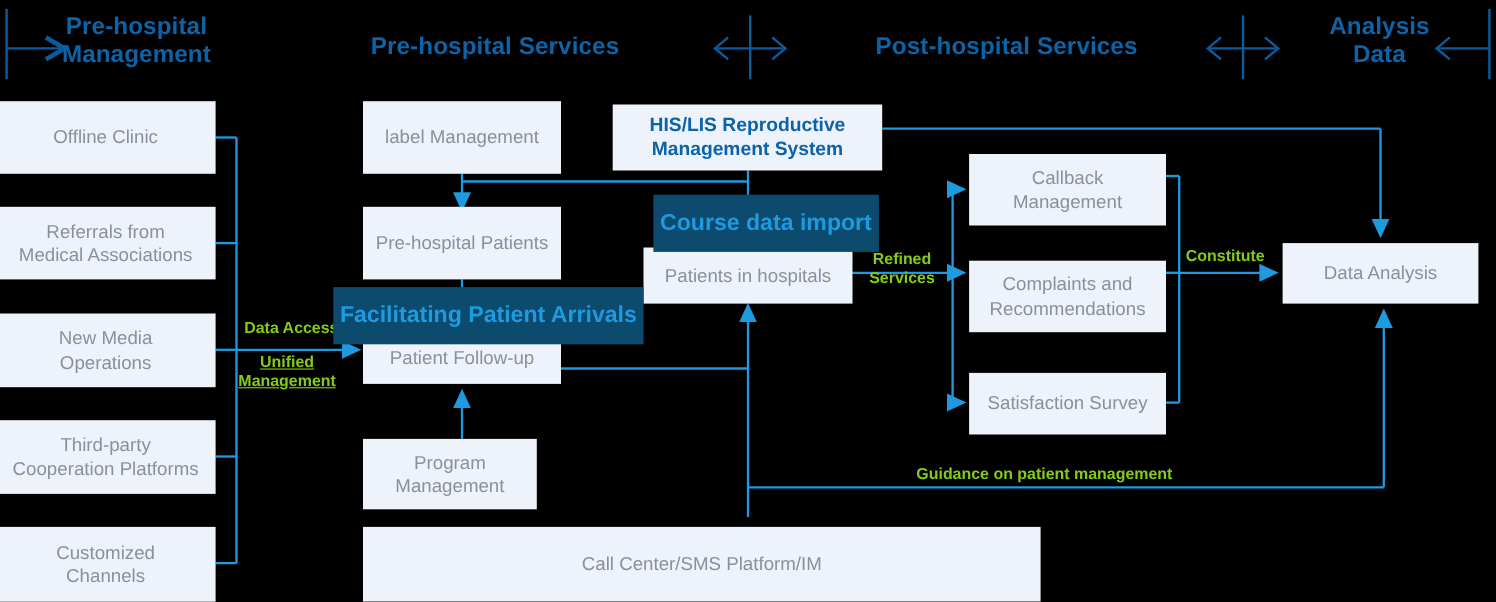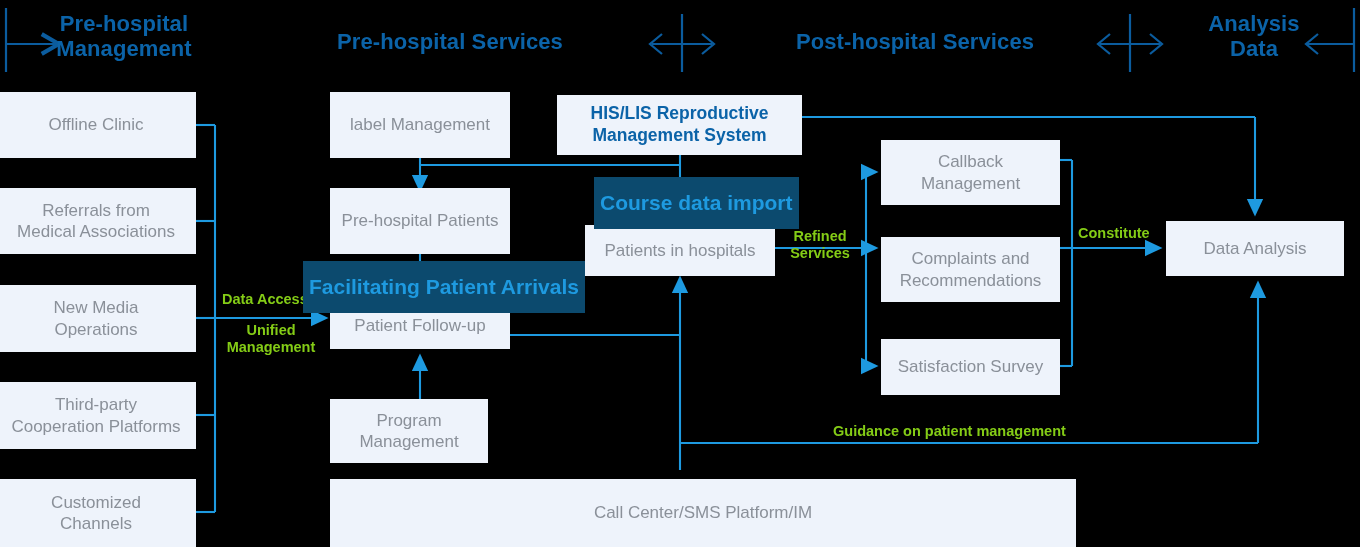--- a/index.html
+++ b/index.html
@@ -187,28 +187,28 @@
     </div>
   </div>
   <div class="box" style="left:881px;top:339px;width:179px;height:56px;">
     <span>Satisfaction Survey</span>
   </div>
 
   <div class="box" style="left:1166px;top:221px;width:178px;height:55px;">
     <span>Data Analysis</span>
   </div>
 
-  <div class="box" style="left:330px;top:479px;width:746px;height:68px;">
+  <div class="box" style="left:330px;top:479px;width:616px;height:68px;">
     <span>Call Center/SMS Platform/IM</span>
   </div>
 
   <div class="edge-label plain" style="left:222px;top:291px;">
     <span>Data Access</span>
   </div>
-  <div class="edge-label plain ctr" style="left:214px;top:322px;width:114px;">
+  <div class="edge-label plain ctr" style="left:204px;top:322px;width:114px;text-decoration:underline;">
     <div>Unified</div>
     <div>Management</div>
   </div>
 
   <div class="edge-label chip" style="left:303px;top:261px;">
     <span>Facilitating Patient Arrivals</span>
   </div>
 
   <div class="edge-label chip" style="left:594px;top:177px;">
     <span>Course data import</span>

